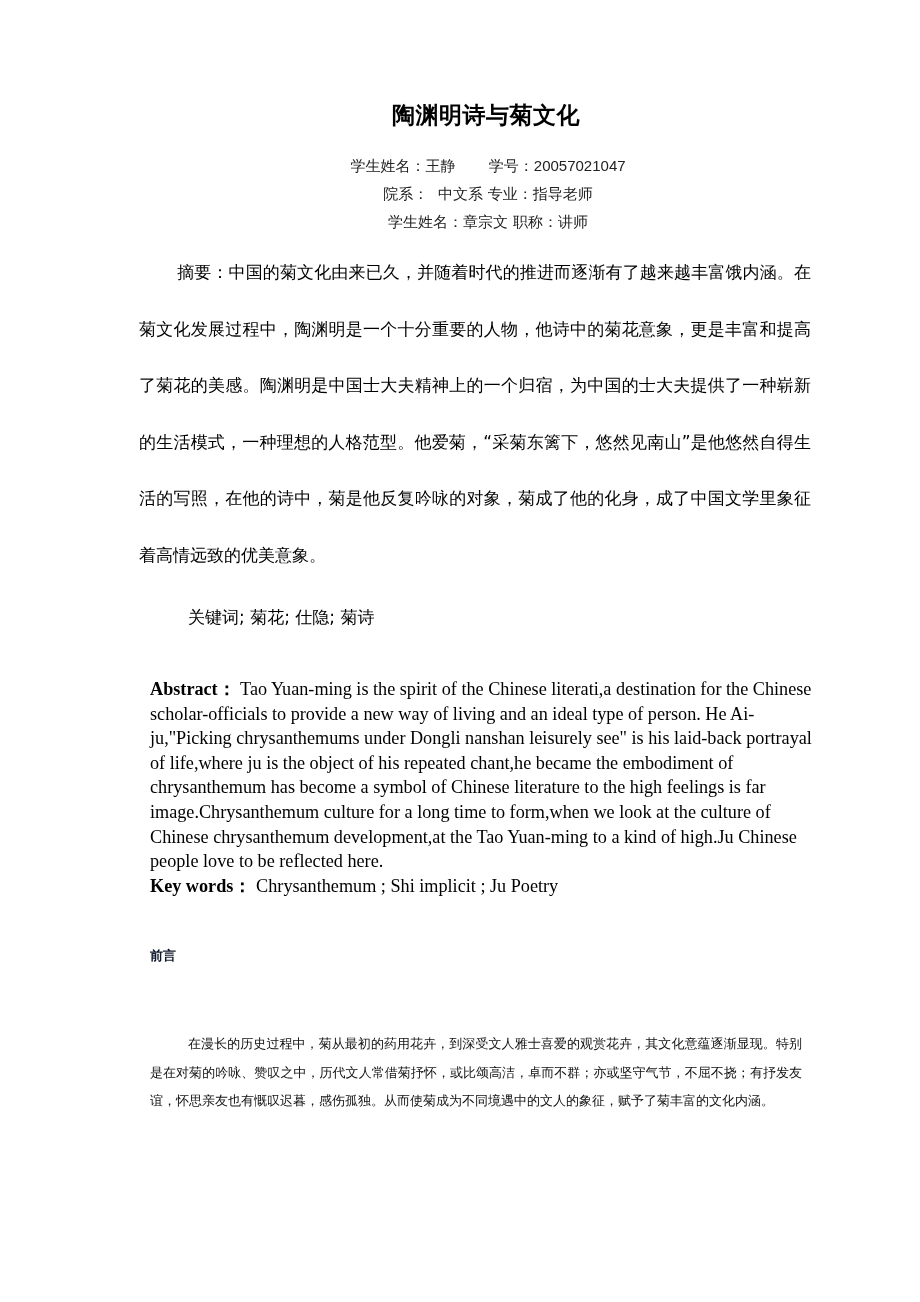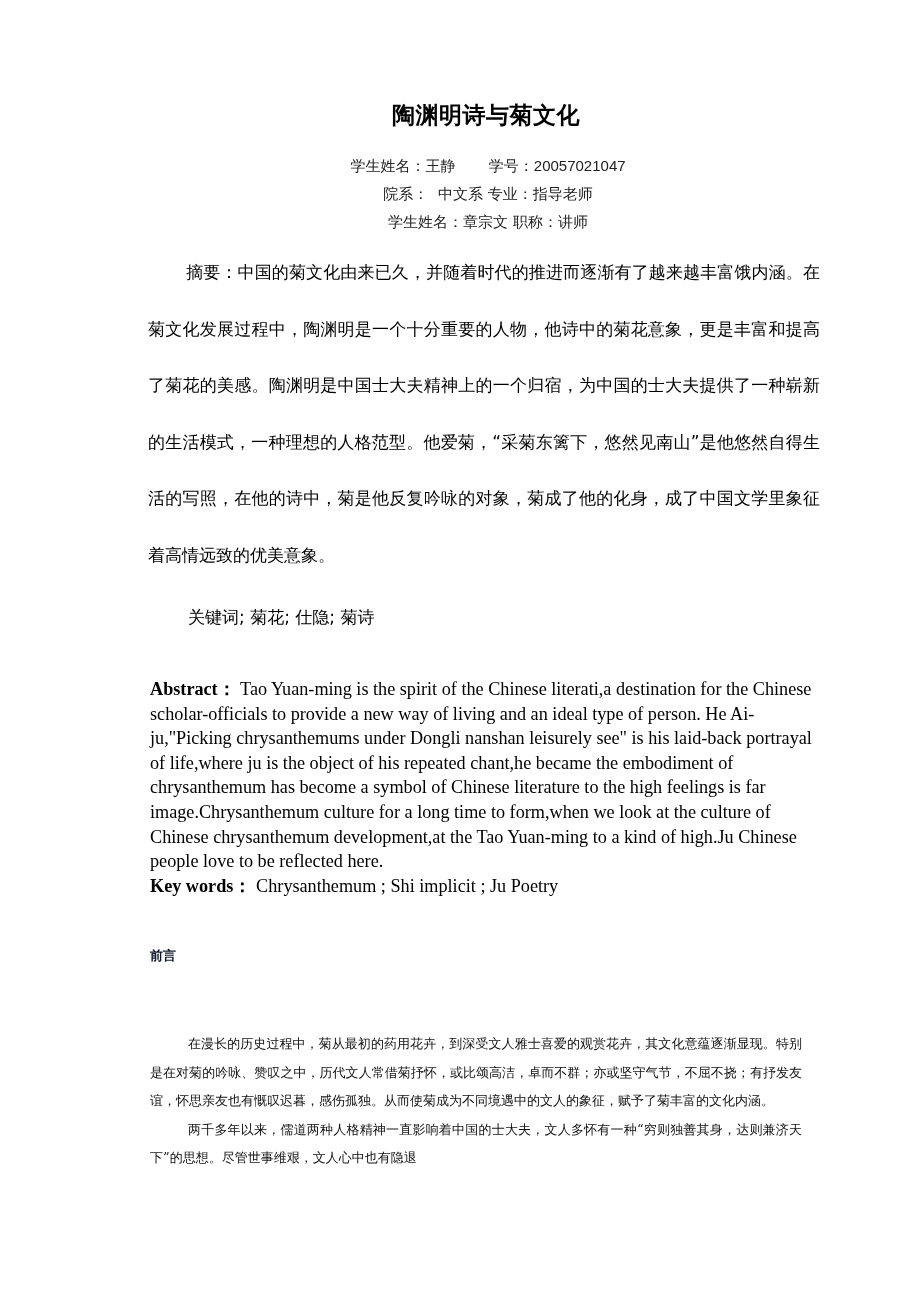--- a/index.html
+++ b/index.html
@@ -38,21 +38,21 @@
       font-family: "DejaVu Serif", serif;
       font-size: 15px;
       color: #222;
       white-space: pre;
     }
     .meta-line .num {
       font-family: Liberation Sans, sans-serif;
     }
     .cn-abstract {
       position: absolute;
-      left: 148px;
+      left: 139px;
       width: 672px;
       font-family: "DejaVu Sans", sans-serif;
       font-size: 17px;
       line-height: 56.5px;
       color: #000;
       top: 244px;
       text-align: justify;
       text-justify: inter-character;
     }
     .cn-abstract .indent {
@@ -122,16 +122,15 @@
   <div class="cn-abstract"><span class="indent"></span><span>摘要：</span><span>中国的菊文化由来已久，并随着时代的推进而逐渐有了越来越丰富饿内涵。在菊文化发展过程中，陶渊明是一个十分重要的人物，他诗中的菊花意象，更是丰富和提高了菊花的美感。陶渊明是中国士大夫精神上的一个归宿，为中国的士大夫提供了一种崭新的生活模式，一种理想的人格范型。他爱菊，“采菊东篱下，悠然见南山”是他悠然自得生活的写照，在他的诗中，菊是他反复吟咏的对象，菊成了他的化身，成了中国文学里象征着高情远致的优美意象。</span></div>
 
   <div class="keywords-cn"><span>关键词</span><span>; 菊花; 仕隐; 菊诗</span></div>
 
   <div class="en-abstract"><b>Abstract：</b><span> Tao Yuan-ming is the spirit of the Chinese literati,a destination for the Chinese scholar-officials to provide a new way of living and an ideal type of person. He Ai-ju,"Picking chrysanthemums under Dongli nanshan leisurely see" is his laid-back portrayal of life,where ju is the object of his repeated chant,he became the embodiment of chrysanthemum has become a symbol of Chinese literature to the high feelings is far image.Chrysanthemum culture for a long time to form,when we look at the culture of Chinese chrysanthemum development,at the Tao Yuan-ming to a kind of high.Ju Chinese people love to be reflected here.</span><br><b>Key words：</b><span> Chrysanthemum ; Shi implicit ; Ju Poetry</span></div>
 
   <div class="preface-heading">前言</div>
 
   <div class="preface-body">
     <p>在漫长的历史过程中，菊从最初的药用花卉，到深受文人雅士喜爱的观赏花卉，其文化意蕴逐渐显现。特别是在对菊的吟咏、赞叹之中，历代文人常借菊抒怀，或比颂高洁，卓而不群；亦或坚守气节，不屈不挠；有抒发友谊，怀思亲友也有慨叹迟暮，感伤孤独。从而使菊成为不同境遇中的文人的象征，赋予了菊丰富的文化内涵。</p>
-    <p>两千多年以来，儒道两种人格精神一直影响着中国的士大夫，文人多怀有一种“穷则独善其身，达则兼济天下”的思想。尽管世事维艰，文人心中也有隐退</p>
   </div>
 
 </div>
 
 </body></html>

